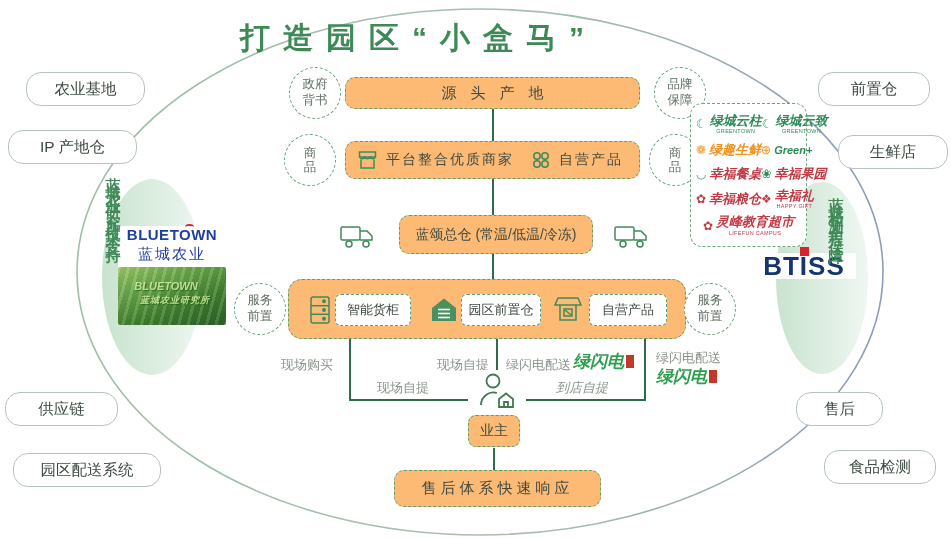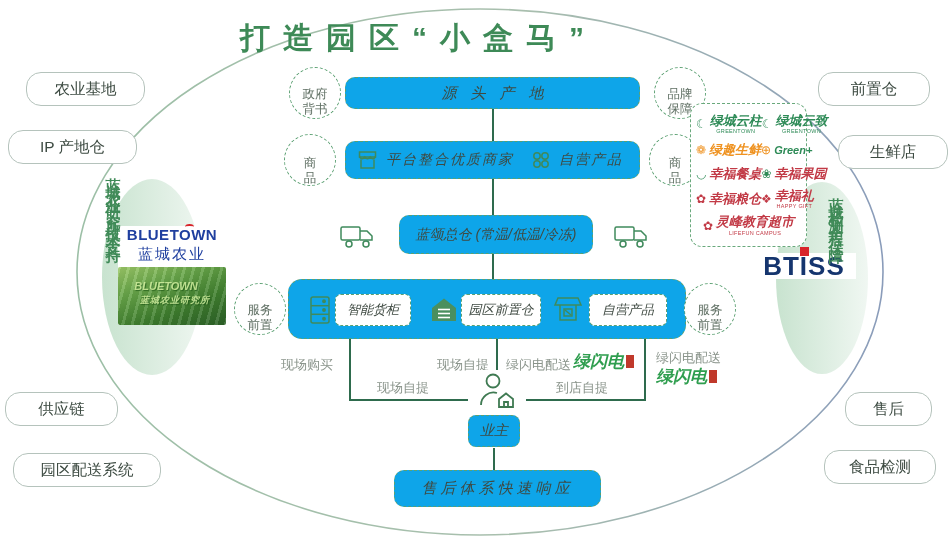--- a/index.html
+++ b/index.html
@@ -1,25 +1,25 @@
 <!DOCTYPE html>
 <html><head>
 <meta charset="utf-8">
 <style>
   html,body{margin:0;padding:0;background:#fff;}
   .canvas{position:relative;width:951px;height:538px;background:#fff;overflow:hidden;
           font-family:"Liberation Sans",sans-serif;}
   .abs{position:absolute;}
   .title{font-size:30px;font-weight:bold;color:#3e8a57;letter-spacing:13px;text-align:left;white-space:nowrap;}
-  .dash-box{border:1.6px dashed #5ba072;border-radius:10px;background:#0ea5e9;display:flex;
-            align-items:center;justify-content:center;color:#3f4a42;box-sizing:border-box;font-style:italic;}
+  .dash-box{border:1.6px dashed #5ba072;border-radius:10px;background:#fdba74;display:flex;
+            align-items:center;justify-content:center;color:#3f4a42;box-sizing:border-box;}
   .dash-sub{border:1.4px dashed #5ba072;border-radius:6px;background:#fff;display:flex;
             align-items:center;justify-content:center;color:#3f4a42;font-size:13px;box-sizing:border-box;}
   .dash-circle{border:1.6px dashed #5ba072;border-radius:50%;background:#fff;display:flex;
-               align-items:flex-end;justify-content:center;text-align:center;color:#5f6f63;
+               align-items:center;justify-content:center;text-align:center;color:#5f6f63;
                font-size:12.5px;line-height:1.25;box-sizing:border-box;}
   .dash-circle .wrap2{width:34px;}
   .dash-circle .wrap1{width:15px;line-height:1.15;}
   .side-box{border:1.5px solid #b5c3bc;border-radius:15px;background:#fff;display:flex;
             align-items:center;justify-content:center;color:#3d4b42;font-size:15.5px;box-sizing:border-box;}
   .vtext{writing-mode:vertical-rl;text-orientation:upright;color:#3f8a57;font-size:15px;
          font-weight:bold;letter-spacing:7px;}
   .mini{font-size:13px;color:#8a948b;white-space:nowrap;}
   .flash{font-style:italic;font-weight:800;color:#2f9e4f;white-space:nowrap;display:inline-flex;align-items:center;}
   .flash .badge{display:inline-block;width:8px;height:13px;background:#c0392b;margin-left:2px;}
@@ -91,21 +91,21 @@
 
   <div class="abs title" style="left:240px;top:18px;width:500px;z-index:2;">打造园区“小盒马”</div>
 
   <div class="abs side-box" style="left:26px;top:72px;width:119px;height:34px;z-index:2;">农业基地</div>
   <div class="abs side-box" style="left:8px;top:130px;width:129px;height:34px;z-index:2;">IP 产地仓</div>
   <div class="abs side-box" style="left:13px;top:453px;width:148px;height:34px;z-index:2;">园区配送系统</div>
   <div class="abs side-box" style="left:5px;top:392px;width:113px;height:34px;z-index:2;">供应链</div>
 
   <div class="abs side-box" style="left:818px;top:72px;width:112px;height:34px;z-index:2;">前置仓</div>
   <div class="abs side-box" style="left:838px;top:135px;width:110px;height:34px;z-index:2;">生鲜店</div>
-  <div class="abs side-box" style="left:845px;top:392px;width:87px;height:34px;z-index:2;">售后</div>
+  <div class="abs side-box" style="left:796px;top:392px;width:87px;height:34px;z-index:2;">售后</div>
   <div class="abs side-box" style="left:824px;top:450px;width:112px;height:34px;z-index:2;">食品检测</div>
 
   <div class="abs vtext" style="left:103px;top:166px;height:224px;z-index:4;">蓝城农业研究所技术支持</div>
   <div class="abs vtext" style="left:826px;top:186px;height:190px;z-index:4;">蓝城检测全程保障</div>
 
   <div class="abs dash-circle" style="left:289px;top:67px;width:52px;height:52px;z-index:2;">
     <span class="wrap2">政府背书</span>
   </div>
   <div class="abs dash-box spread" style="left:345px;top:77px;width:295px;height:32px;z-index:2;">源头产地</div>
   <div class="abs dash-circle" style="left:654px;top:67px;width:52px;height:52px;z-index:2;">
@@ -199,21 +199,21 @@
   </div>
 
   <div class="abs mini" style="left:281px;top:356px;z-index:2;">现场购买</div>
   <div class="abs mini" style="left:437px;top:356px;z-index:2;">现场自提</div>
   <div class="abs mini" style="left:506px;top:356px;z-index:2;">绿闪电配送</div>
   <div class="abs flash" style="left:573px;top:350px;font-size:17px;z-index:2;">
     <span>绿闪电</span>
     <span class="badge"></span>
   </div>
   <div class="abs mini" style="left:377px;top:379px;z-index:2;">现场自提</div>
-  <div class="abs mini" style="left:556px;top:379px;z-index:2;">到店自提</div>
+  <div class="abs mini" style="left:556px;top:379px;z-index:2;font-style:italic;">到店自提</div>
   <div class="abs mini" style="left:656px;top:349px;z-index:2;">绿闪电配送</div>
   <div class="abs flash" style="left:656px;top:365px;font-size:17px;z-index:2;">
     <span>绿闪电</span>
     <span class="badge"></span>
   </div>
 
   <svg class="abs" style="left:472px;top:370px;z-index:2;background:#fff;" width="44" height="42" viewBox="0 0 44 42">
     <g fill="none" stroke="#3f7a52" stroke-width="1.8">
       <circle cx="21" cy="11" r="6.5"></circle>
       <path d="M9,35 a12.5,12.5 0 0 1 16,-12"></path>

